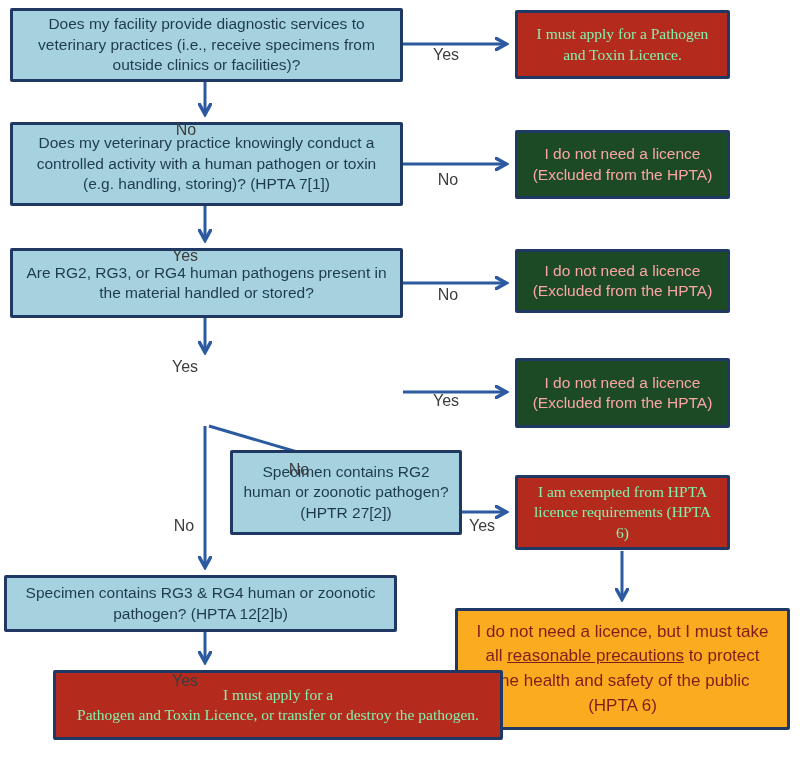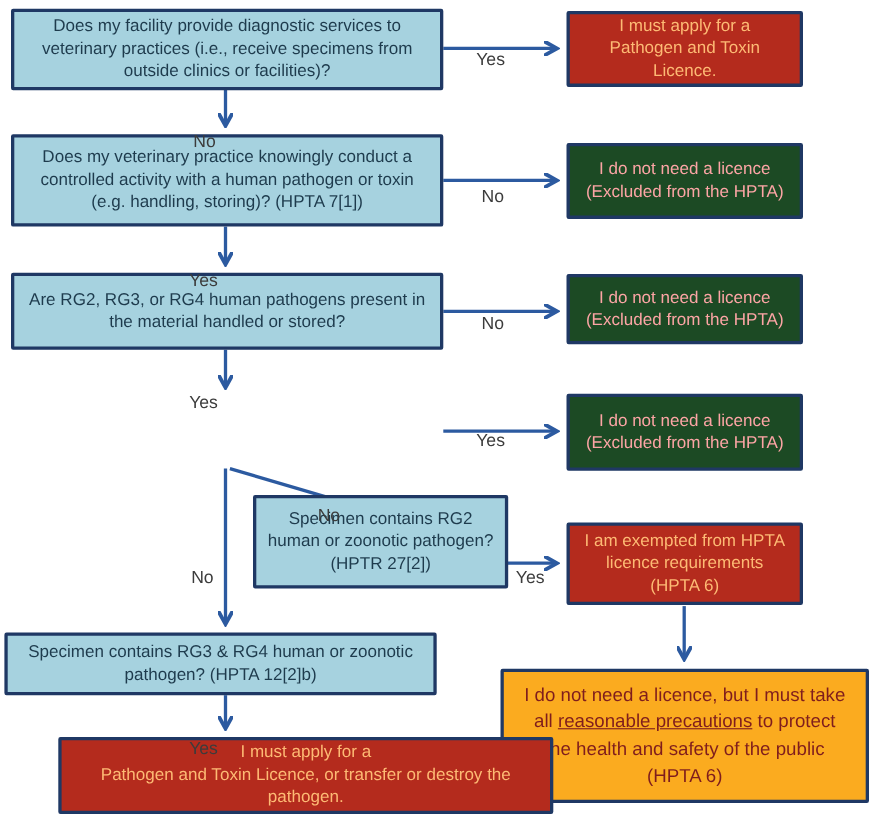--- a/index.html
+++ b/index.html
@@ -8,21 +8,21 @@
     font-family:"Liberation Sans", sans-serif;overflow:hidden;
   }
   .connectors{position:absolute;left:0;top:0;width:800px;height:759px;z-index:1;}
   .connector{stroke:var(--arrow-blue,#2c5aa0);stroke-width:3;fill:none;}
   .node{
     position:absolute;z-index:2;display:flex;align-items:center;justify-content:center;
     text-align:center;box-sizing:border-box;border:3px solid var(--border-navy,#1f3864);
     border-radius:2px;line-height:1.32;padding:4px 10px;
   }
   .q{background:var(--question-fill,#a6d2df);color:#1e3b4d;font-size:15.5px;}
-  .red{background:var(--outcome-red,#b42b1d);color:#fdba74;font-size:15.5px;}
+  .red{background:var(--outcome-red,#b42b1d);color:#86efac;font-size:15.5px;font-family:Liberation Serif, serif;}
   .green{background:var(--outcome-green,#1c4a24);color:#fca5a5;font-size:15.5px;}
   .orange{background:var(--outcome-orange,#fbab1f);color:#7f1d1d;font-size:17px;padding:4px 14px;line-height:1.45;}
   .lbl{
     position:absolute;z-index:3;transform:translate(-50%,-50%);
     color:#3c3c3c;font-size:16px;white-space:nowrap;margin-top:29px;
   }
   .u{text-decoration:underline;}
   .block{display:block;}
 </style>
 </head>

